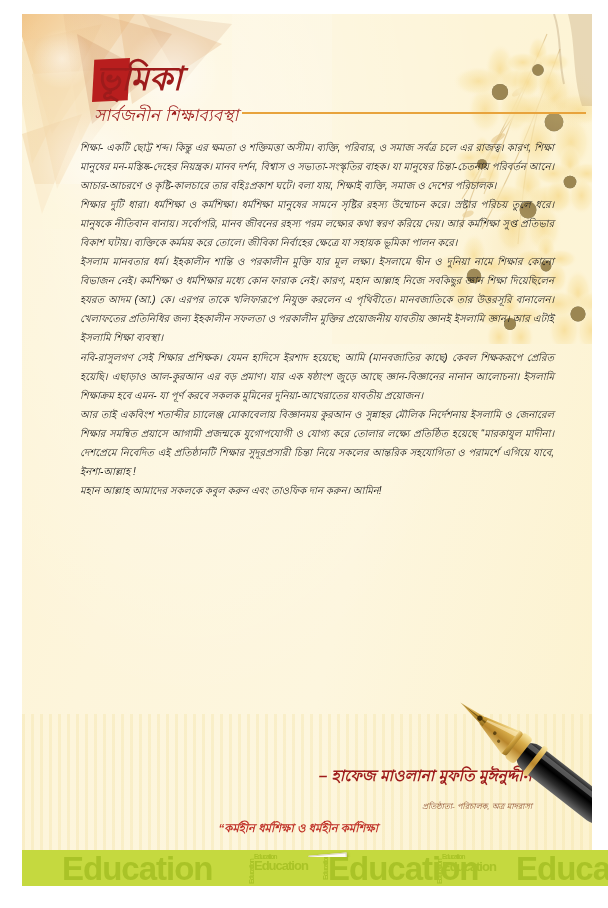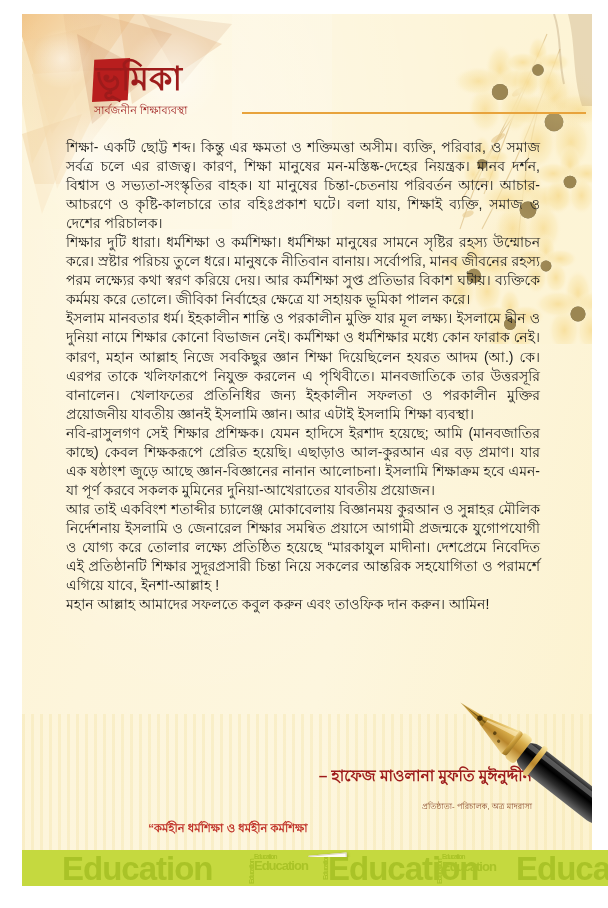--- a/index.html
+++ b/index.html
@@ -26,20 +26,21 @@
   #sheet {
     position: absolute;
     left: 22px;
     top: 14px;
     width: 570px;
     height: 843px;
     background:
       linear-gradient(105deg, #fdf3d4 0%, #fdf5db 30%, #fdf6de 60%, #fcf2cf 100%),
       #fdf4d6;
     overflow: hidden;
+    font-style: italic;
   }
 
   
   #pinstripes {
     position: absolute;
     left: 0; top: 700px;
     width: 570px; height: 143px;
     background: repeating-linear-gradient(
       90deg,
       rgba(244,228,170,.55) 0px,
@@ -104,40 +105,40 @@
     white-space: nowrap;
   }
   #subWrap {
     position: relative;
     margin-top: -2px;
     height: 20px;
   }
   #subText {
     position: absolute;
     left: 2px; top: 0;
-    font-size: 11px;
+    font-size: 17px;
     color: #9d1b1b;
     white-space: nowrap;
   }
   #subRule {
     position: absolute;
     left: 150px;
     top: 10px;
     right: -24px;
     height: 1.5px;
     background: #e8a33c;
   }
 
   
   #bodyText {
     position: absolute;
-    left: 44px;
+    left: 58px;
     top: 124px;
     width: 474px;
-    font-size: 14px;
+    font-size: 10px;
     line-height: 19.05px;
     color: #1c1c1c;
     text-align: justify;
     text-justify: inter-word;
   }
   #bodyText p {
     margin: 0;
     text-indent: 0;
   }
 
@@ -161,21 +162,21 @@
     color: #8a4a2a;
     white-space: nowrap;
   }
 
   
   #quote {
     position: absolute;
     left: 56px;
     top: 806px;
     width: 300px;
-    text-align: center;
+    text-align: right;
     font-size: 11.5px;
     line-height: 16px;
     font-weight: bold;
     color: #c0342b;
   }
 
   
   #pen {
     position: absolute;
     right: -6px;
@@ -348,21 +349,21 @@
         <div id="subRule"></div>
       </div>
     </div>
 
     <div id="bodyText">
       <p>শিক্ষা- একটি ছোট্ট শব্দ। কিন্তু এর ক্ষমতা ও শক্তিমত্তা অসীম। ব্যক্তি, পরিবার, ও সমাজ সর্বত্র চলে এর রাজত্ব। কারণ, শিক্ষা মানুষের মন-মস্তিষ্ক-দেহের নিয়ন্ত্রক। মানব দর্শন, বিশ্বাস ও সভ্যতা-সংস্কৃতির বাহক। যা মানুষের চিন্তা-চেতনায় পরিবর্তন আনে। আচার-আচরণে ও কৃষ্টি-কালচারে তার বহিঃপ্রকাশ ঘটে। বলা যায়, শিক্ষাই ব্যক্তি, সমাজ ও দেশের পরিচালক।</p>
       <p>শিক্ষার দুটি ধারা। ধর্মশিক্ষা ও কর্মশিক্ষা। ধর্মশিক্ষা মানুষের সামনে সৃষ্টির রহস্য উম্মোচন করে। স্রষ্টার পরিচয় তুলে ধরে। মানুষকে নীতিবান বানায়। সর্বোপরি, মানব জীবনের রহস্য পরম লক্ষ্যের কথা স্বরণ করিয়ে দেয়। আর কর্মশিক্ষা সুপ্ত প্রতিভার বিকাশ ঘটায়। ব্যক্তিকে কর্মময় করে তোলে। জীবিকা নির্বাহের ক্ষেত্রে যা সহায়ক ভূমিকা পালন করে।</p>
       <p>ইসলাম মানবতার ধর্ম। ইহকালীন শান্তি ও পরকালীন মুক্তি যার মূল লক্ষ্য। ইসলামে দ্বীন ও দুনিয়া নামে শিক্ষার কোনো বিভাজন নেই। কর্মশিক্ষা ও ধর্মশিক্ষার মধ্যে কোন ফারাক নেই। কারণ, মহান আল্লাহ নিজে সবকিছুর জ্ঞান শিক্ষা দিয়েছিলেন হযরত আদম (আ.) কে। এরপর তাকে খলিফারূপে নিযুক্ত করলেন এ পৃথিবীতে। মানবজাতিকে তার উত্তরসূরি বানালেন। খেলাফতের প্রতিনিধির জন্য ইহকালীন সফলতা ও পরকালীন মুক্তির প্রয়োজনীয় যাবতীয় জ্ঞানই ইসলামি জ্ঞান। আর এটাই ইসলামি শিক্ষা ব্যবস্থা।</p>
       <p>নবি-রাসুলগণ সেই শিক্ষার প্রশিক্ষক। যেমন হাদিসে ইরশাদ হয়েছে; আমি (মানবজাতির কাছে) কেবল শিক্ষকরূপে প্রেরিত হয়েছি। এছাড়াও আল-কুরআন এর বড় প্রমাণ। যার এক ষষ্ঠাংশ জুড়ে আছে জ্ঞান-বিজ্ঞানের নানান আলোচনা। ইসলামি শিক্ষাক্রম হবে এমন- যা পূর্ণ করবে সকলক মুমিনের দুনিয়া-আখেরাতের যাবতীয় প্রয়োজন।</p>
       <p>আর তাই একবিংশ শতাব্দীর চ্যালেঞ্জ মোকাবেলায় বিজ্ঞানময় কুরআন ও সুন্নাহর মৌলিক নির্দেশনায় ইসলামি ও জেনারেল শিক্ষার সমন্বিত প্রয়াসে আগামী প্রজন্মকে যুগোপযোগী ও যোগ্য করে তোলার লক্ষ্যে প্রতিষ্ঠিত হয়েছে “মারকাযুল মাদীনা। দেশপ্রেমে নিবেদিত এই প্রতিষ্ঠানটি শিক্ষার সুদূরপ্রসারী চিন্তা নিয়ে সকলের আন্তরিক সহযোগিতা ও পরামর্শে এগিয়ে যাবে, ইনশা-আল্লাহ !</p>
-      <p>মহান আল্লাহ আমাদের সফলতে কবুল করুন এবং তাওফিক দান করুন। আমিন!</p>
+      <p>মহান আল্লাহ আমাদের সকলকে কবুল করুন এবং তাওফিক দান করুন। আমিন!</p>
     </div>
 
     <div id="signature">
       <div id="sigName">– হাফেজ মাওলানা মুফতি মুঈনুদ্দীন</div>
       <div id="sigRole">প্রতিষ্ঠাতা- পরিচালক, অত্র মাদরাসা</div>
     </div>
 
     <div id="quote">
       <div>“কর্মহীন ধর্মশিক্ষা ও ধর্মহীন কর্মশিক্ষা</div>
     </div>

